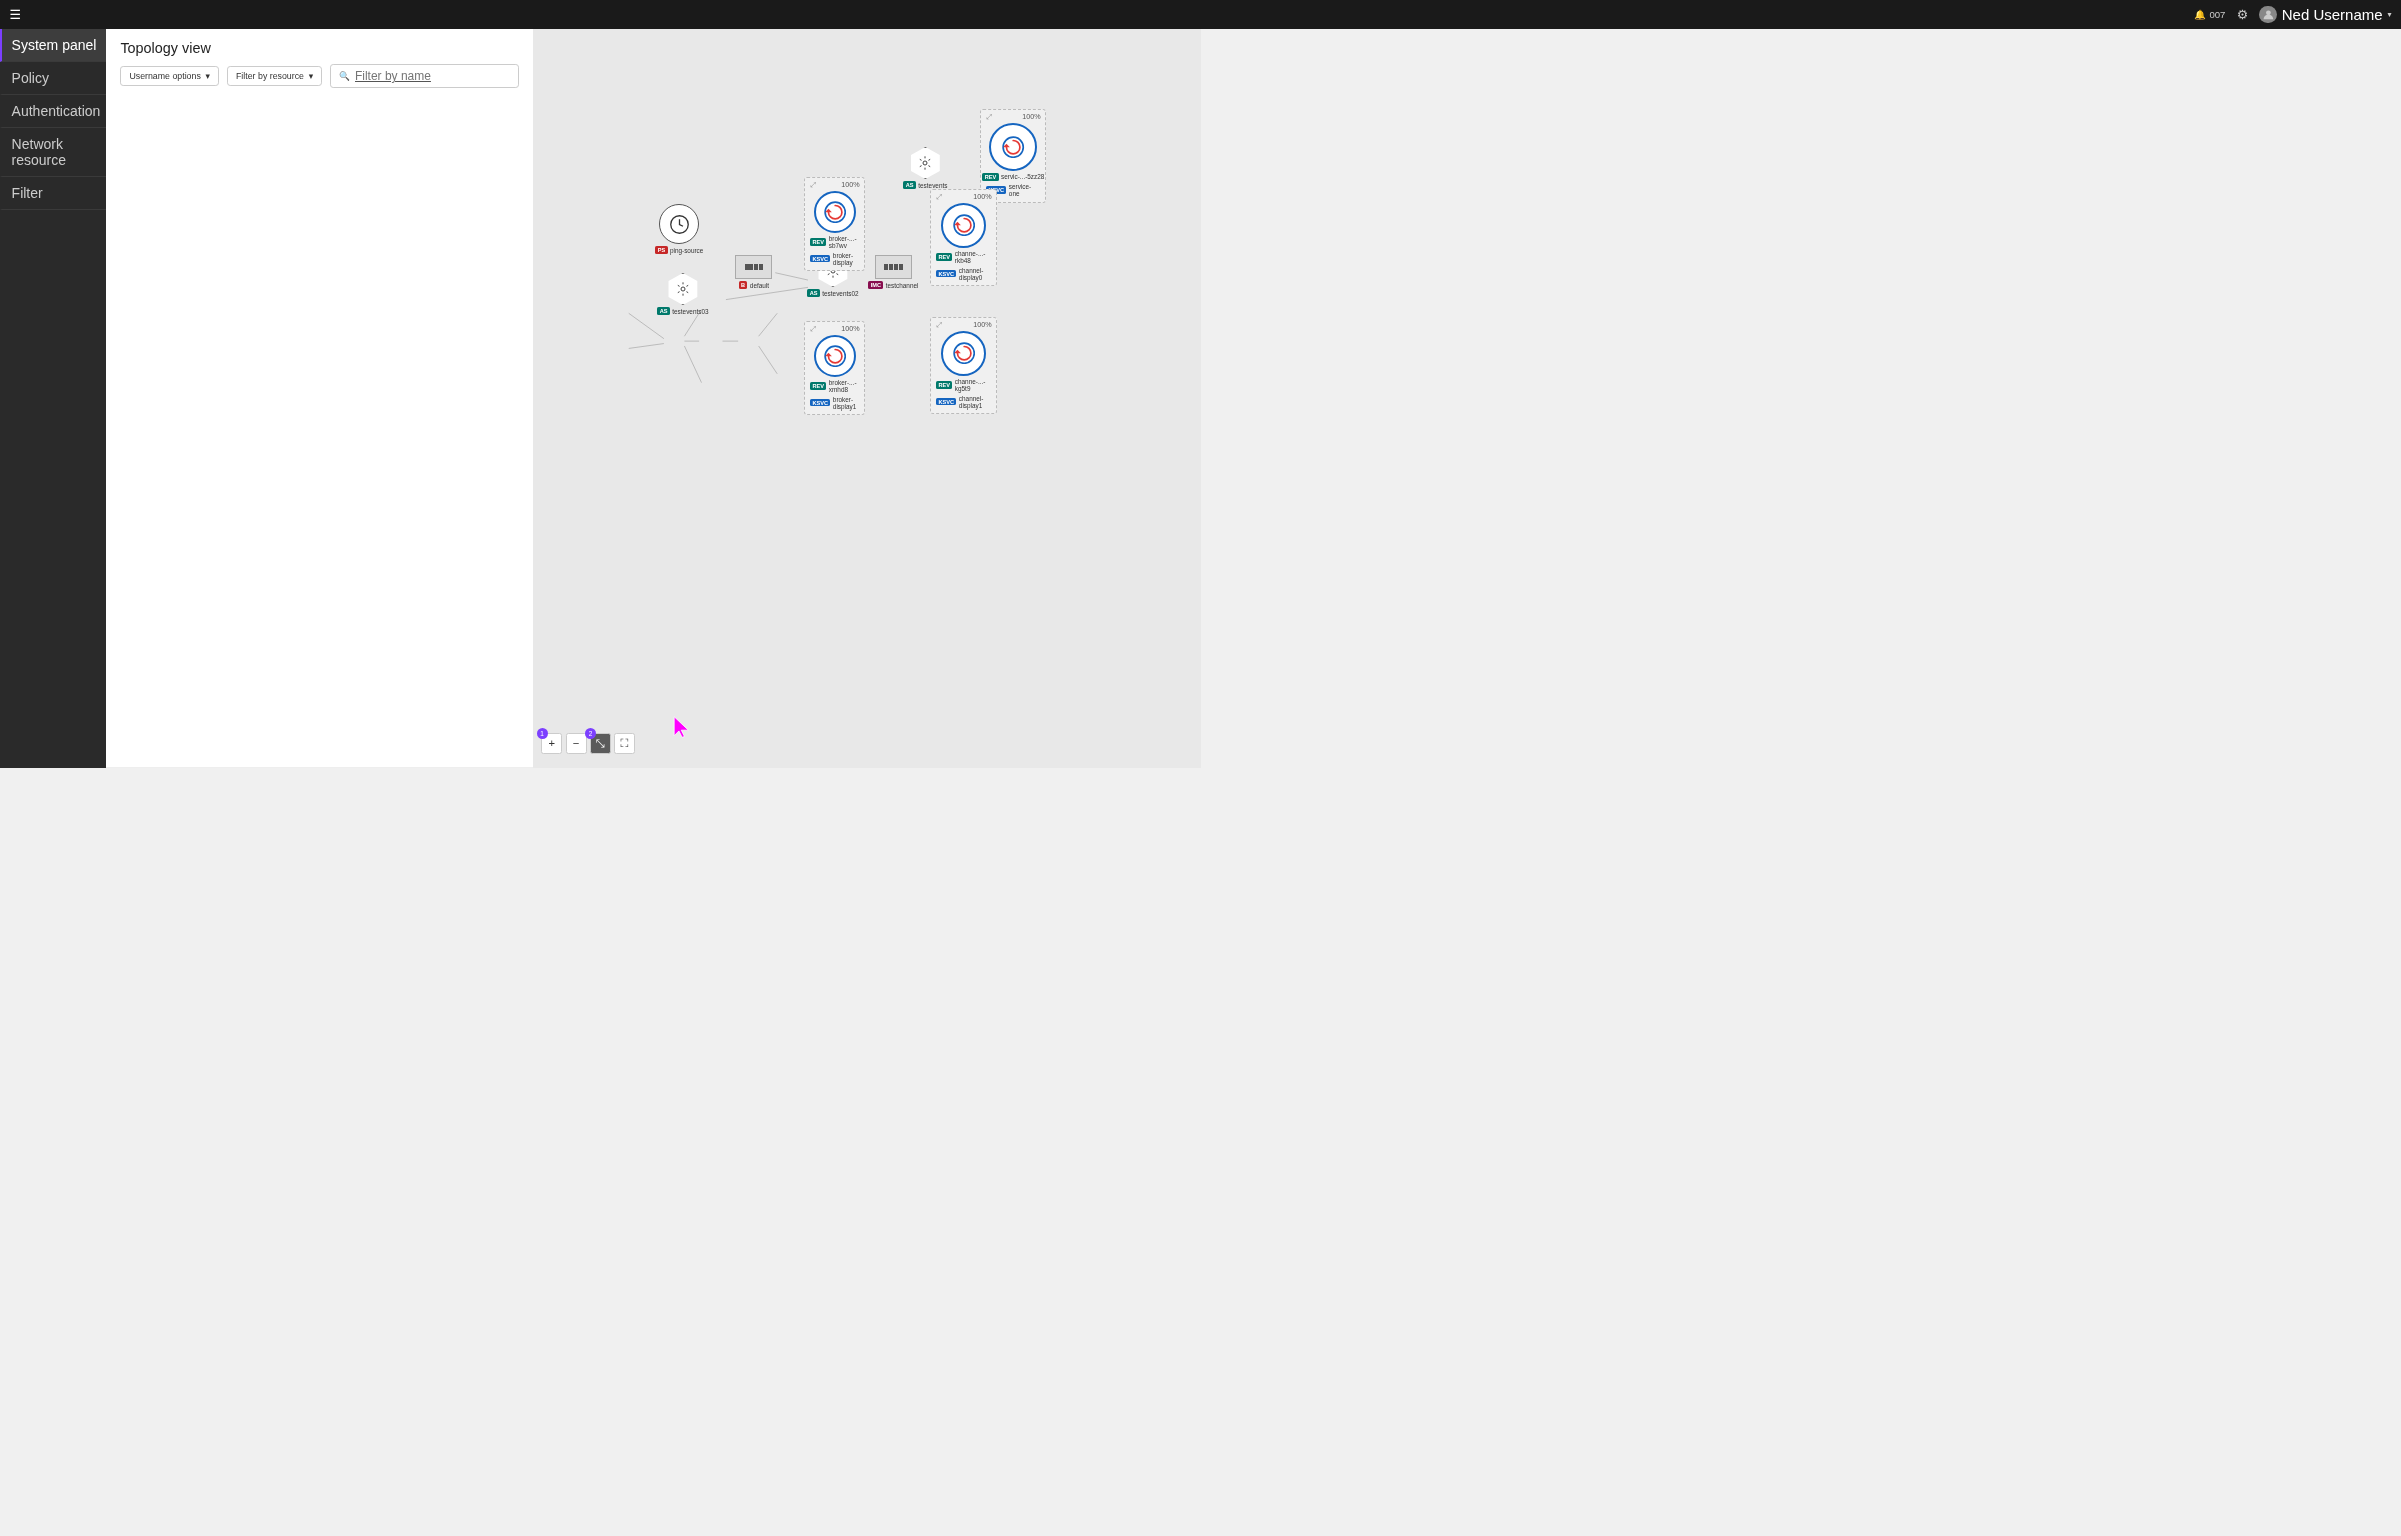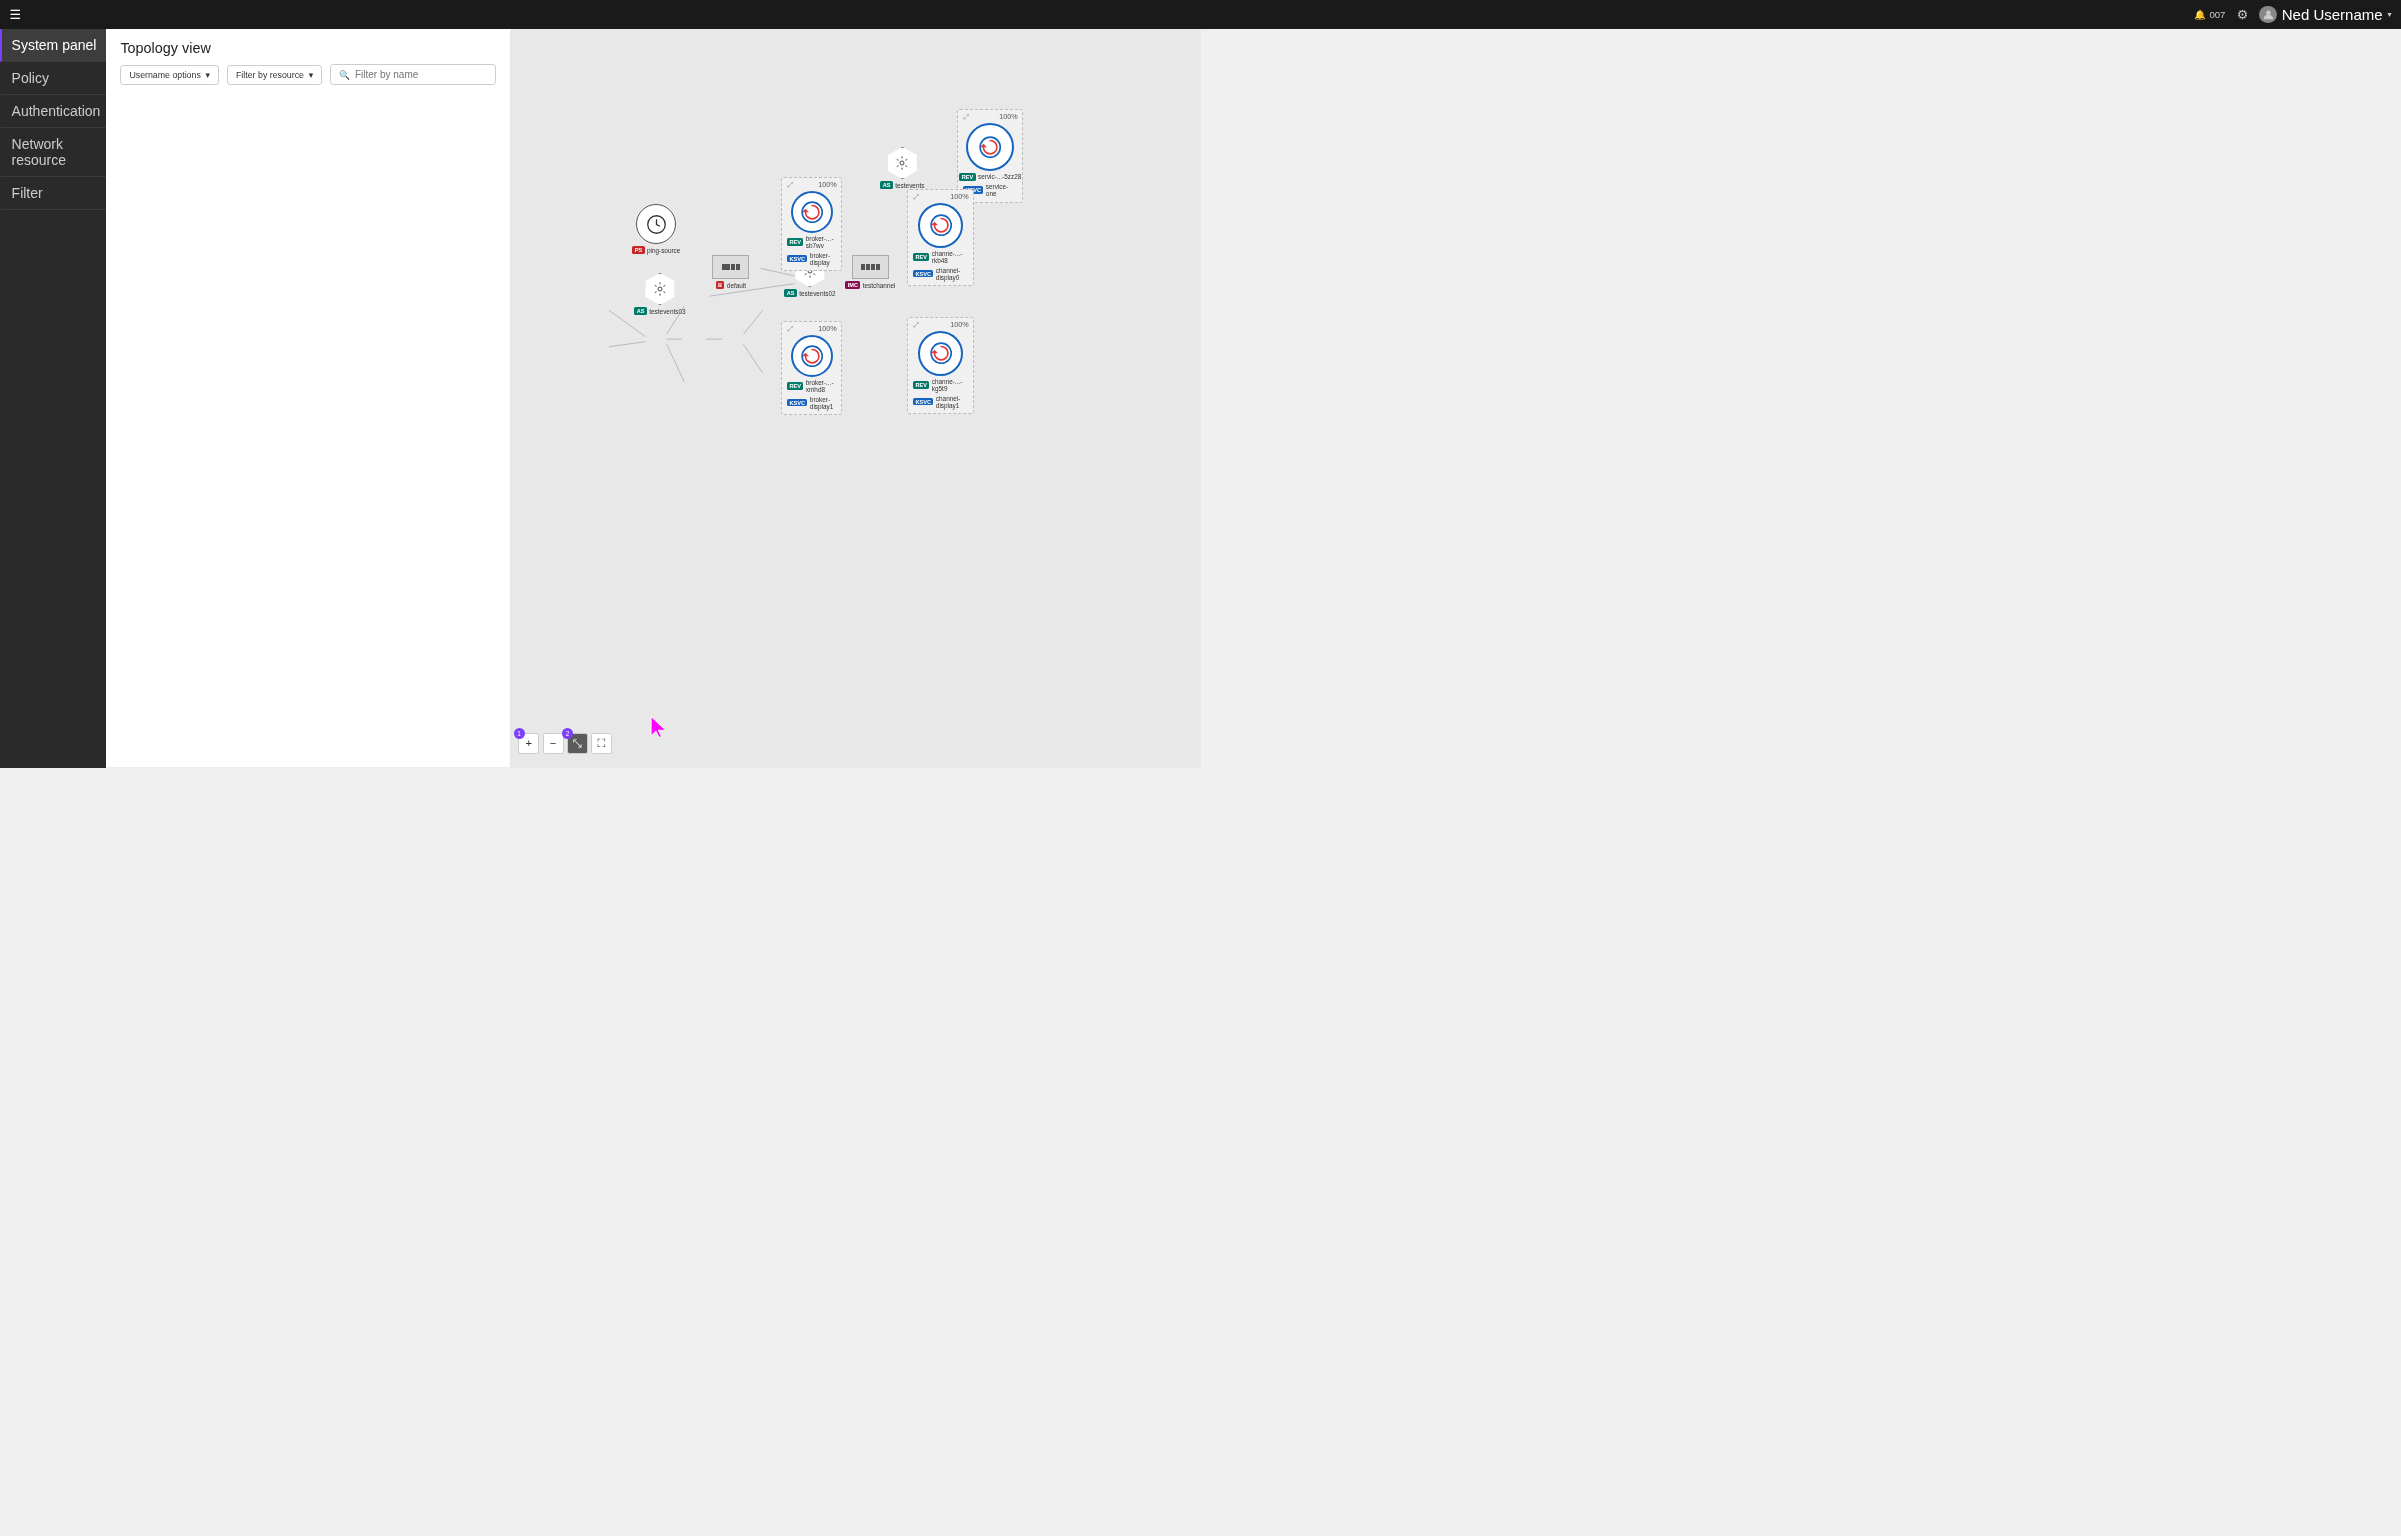--- a/index.html
+++ b/index.html
@@ -46,22 +46,22 @@
       display: flex; align-items: center; gap: 4.8px;
       padding: 4px 8px; border: 0.8px solid #ccc; border-radius: 3.2px;
       background: #fff; font-size: 8.8px; color: #333; cursor: pointer;
     }
     .search-box {
       display: flex; align-items: center; gap: 4.8px;
       padding: 4px 8px; border: 0.8px solid #ccc; border-radius: 3.2px;
       background: #fff; min-width: 144px;
     }
     .search-box input {
-      border: none; outline: none; font-size: 10px; color: #555;
-      background: transparent; width: 100%;
+      border: none; outline: none; font-size: 12px; color: #555;
+      background: transparent; width: 100%; text-decoration: underline;
     }
 
     
     .canvas-area {
       flex: 1; background: #e8e8e8; position: relative; overflow: hidden;
     }
 
     
     .node {
       position: absolute;

